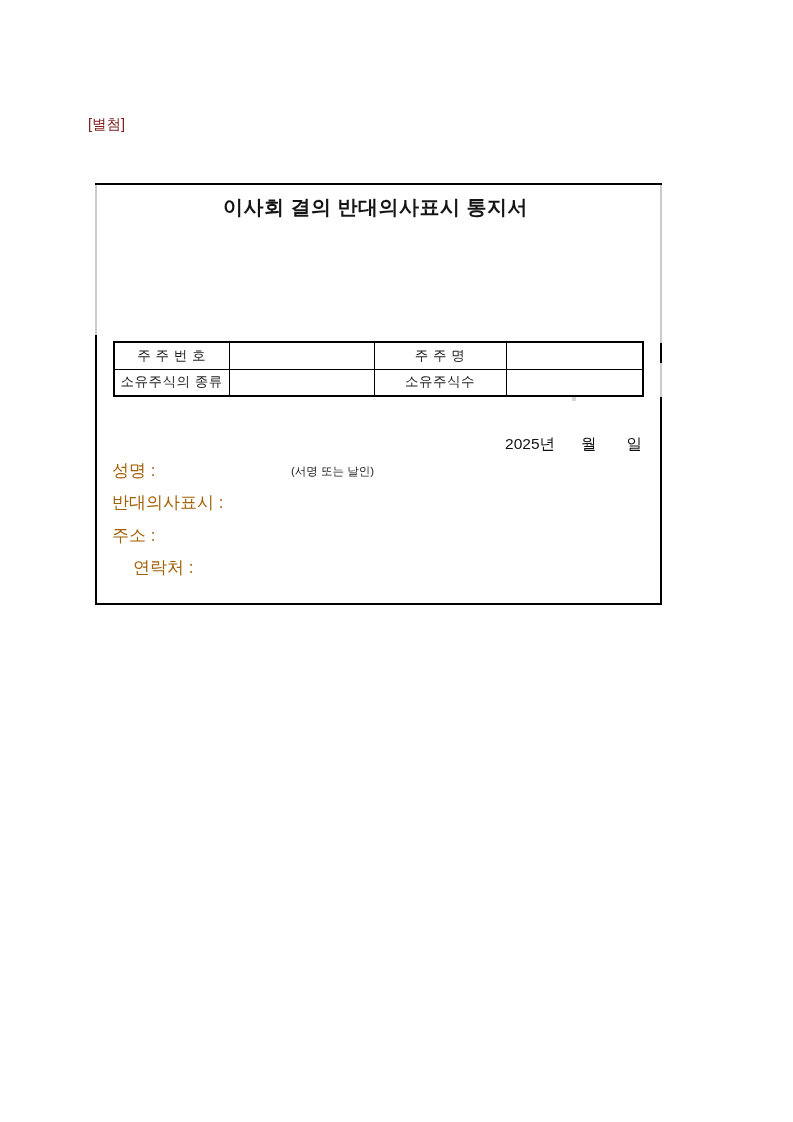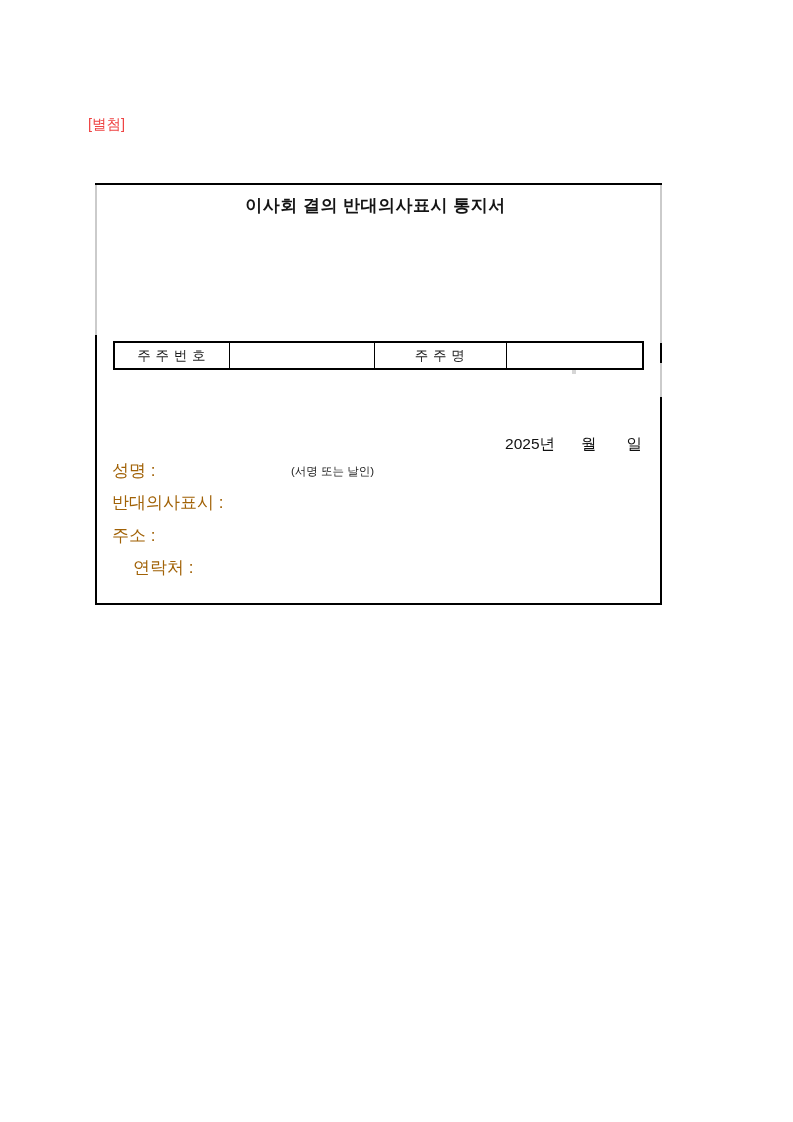--- a/index.html
+++ b/index.html
@@ -7,42 +7,42 @@
   .page {
     position:relative;
     width:793px; height:1122px;
     background:#ffffff;
     font-family:"Liberation Sans","DejaVu Sans",sans-serif;
     color:#1c1c1c;
     overflow:hidden;
   }
   .attachment {
     position:absolute; left:88px; top:115px;
-    font-size:14.5px; color:#ef4444;
+    font-size:14.5px; color:#7f1d1d;
   }
   .box {
     position:absolute; left:95px; top:183px;
     width:567px; height:422px;
     border-top:2px solid #000;
     border-bottom:2px solid #000;
     background:#fff;
   }
   
   .b-strip { position:absolute; width:2px; }
   .bl-gray   { left:0;  top:0;     height:150px; background:#cbcbcb; }
   .bl-black  { left:0;  top:150px; bottom:0;     background:#000; }
   .br-gray1  { right:0; top:0;     height:158px; background:#cbcbcb; }
   .br-black1 { right:0; top:158px; height:20px;  background:#000; }
   .br-gray2  { right:0; top:178px; height:34px;  background:#cbcbcb; }
   .br-black2 { right:0; top:212px; bottom:0;     background:#000; }
 
   .title {
     position:absolute; left:0; right:6px; top:9px;
     text-align:center;
-    font-size:17px; font-weight:bold; letter-spacing:0.5px;
+    font-size:20px; font-weight:bold; letter-spacing:0.5px;
     color:#151515;
   }
   .addressee {
     position:absolute; left:16px; top:63px;
     font-size:13.5px; white-space:nowrap;
   }
   .body-line {
     position:absolute; left:15px; top:108px;
     font-size:12.8px; white-space:nowrap;
     letter-spacing:-0.2px;
@@ -116,20 +116,26 @@
             <col style="width:132px">
             <col style="width:137px">
         </colgroup>
         <tbody>
             <tr>
           <td class="lbl">주 주 번 호</td>
           <td class="val"></td>
           <td class="lbl">주 주 명</td>
           <td class="val"></td>
         </tr>
+        <tr>
+          <td class="lbl">소유주식의 종류</td>
+          <td class="val"></td>
+          <td class="lbl">소유주식수</td>
+          <td class="val"></td>
+        </tr>
       </tbody>
         </table>
       <div class="table-shadow"></div>
     </div>
 
     <div class="date-line">
       <span class="yr">2025년</span><span class="mo">월</span><span class="dy">일</span>
     </div>
 
     <div class="sig sig-name">성명 :</div>

